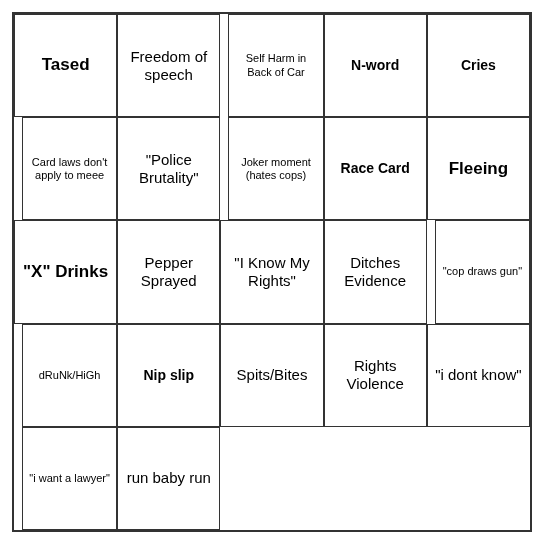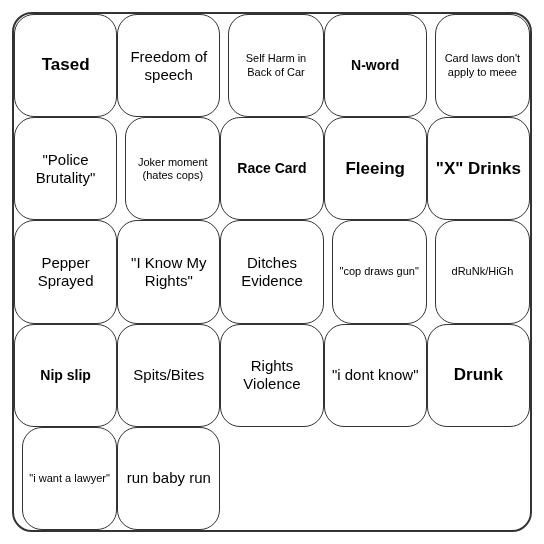--- a/index.html
+++ b/index.html
@@ -1,15 +1,15 @@
 <!DOCTYPE html>
 <html><head>
   <meta charset="utf-8">
   <style>
-    * { box-sizing: border-box; margin: 0; padding: 0; border-radius: 20px; }
+    * { box-sizing: border-box; margin: 0; padding: 0; }
     body {
       width: 544px;
       height: 544px;
       display: flex;
       align-items: center;
       justify-content: center;
       background: #fff;
       font-family: Arial, sans-serif;
     }
     .bingo-board {
@@ -45,31 +45,31 @@
     }
   </style>
 </head>
 <body>
 
 <div class="bingo-board">
 <div class="cell medium-text">Tased</div>
     <div class="cell">Freedom of speech</div>
     <div class="cell small-text">Self Harm in Back of Car</div>
     <div class="cell large-text">N-word</div>
+    <div class="cell large-text">Cries</div>
     <div class="cell small-text">Card laws don't apply to meee</div>
     <div class="cell">"Police Brutality"</div>
     <div class="cell small-text">Joker moment (hates cops)</div>
     <div class="cell large-text">Race Card</div>
     <div class="cell medium-text">Fleeing</div>
     <div class="cell medium-text">"X" Drinks</div>
     <div class="cell">Pepper Sprayed</div>
     <div class="cell">"I Know My Rights"</div>
     <div class="cell">Ditches Evidence</div>
     <div class="cell small-text">"cop draws gun"</div>
     <div class="cell small-text">dRuNk/HiGh</div>
     <div class="cell large-text">Nip slip</div>
     <div class="cell">Spits/Bites</div>
     <div class="cell">Rights Violence</div>
     <div class="cell">"i dont know"</div>
-    <div class="cell medium-text">Drunk</div>
     <div class="cell small-text">"i want a lawyer"</div>
     <div class="cell">run baby run</div>
   </div>
 
 </body></html>

